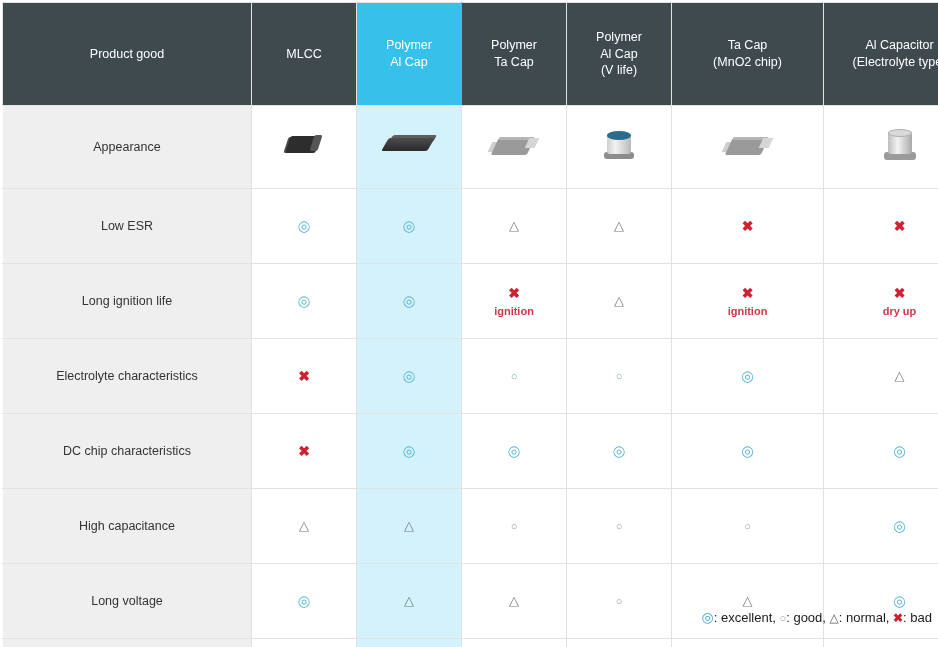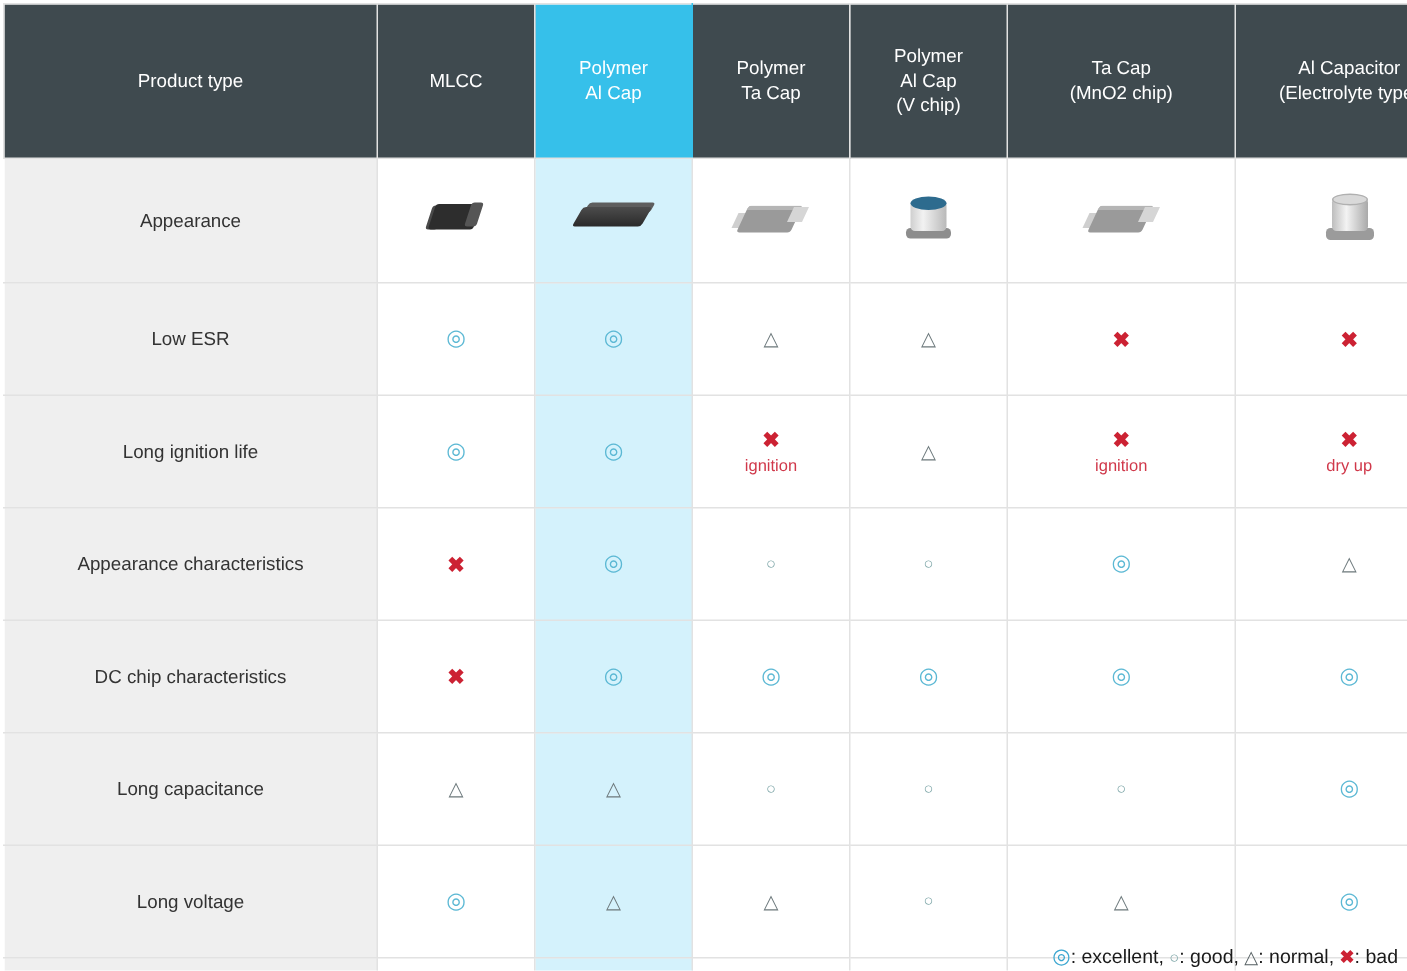--- a/index.html
+++ b/index.html
@@ -96,25 +96,26 @@
   .m-bad {
     color: #cc2233;
     font-size: 14px;
     font-weight: bold;
   }
   .note {
     display: block;
     color: #d0384a;
     font-size: 11px;
     margin-top: 3px;
+    font-weight: bold;
   }
   .legend {
     position: absolute;
     right: 6px;
-    bottom: 4px;
+    bottom: 24px;
     font-size: 13px;
     color: #1a1a1a;
     white-space: nowrap;
   }
   .legend .sym-ex { color: #3aa6d0; font-size: 14px; }
   .legend .sym-good { color: #7fa7a9; font-size: 11px; }
   .legend .sym-norm { color: #555f62; font-size: 12px; }
   .legend .sym-bad { color: #cc2233; font-size: 12px; font-weight: bold; }
 
   
@@ -208,37 +209,37 @@
   }
 </style>
 </head>
 <body>
 
 <div class="page">
   <table class="compare">
     <thead>
       <tr>
         <th class="first-col">
-          <span>Product type</span>
+          <span>Product good</span>
         </th>
         <th class="col">
           <span>MLCC</span>
         </th>
         <th class="col highlight">
           <div>Polymer</div>
           <div>Al Cap</div>
         </th>
         <th class="col">
           <div>Polymer</div>
           <div>Ta Cap</div>
         </th>
         <th class="col">
           <div>Polymer</div>
           <div>Al Cap</div>
-          <div>(V chip)</div>
+          <div>(V life)</div>
         </th>
         <th class="col-wide">
           <div>Ta Cap</div>
           <div>(MnO2 chip)</div>
         </th>
         <th class="col-wide">
           <div>Al Capacitor</div>
           <div>(Electrolyte type)</div>
         </th>
       </tr>
@@ -320,21 +321,21 @@
           <span class="mark m-bad">✖</span>
           <span class="note">ignition</span>
         </td>
         <td>
           <span class="mark m-bad">✖</span>
           <span class="note">dry up</span>
         </td>
       </tr>
 
       <tr>
-        <td class="rowlabel">Appearance characteristics</td>
+        <td class="rowlabel">Electrolyte characteristics</td>
         <td>
             <span class="mark m-bad">✖</span>
           </td>
         <td class="hl">
             <span class="mark m-excellent">◎</span>
           </td>
         <td>
             <span class="mark m-good">○</span>
           </td>
         <td>
@@ -364,21 +365,21 @@
           </td>
         <td>
             <span class="mark m-excellent">◎</span>
           </td>
         <td>
             <span class="mark m-excellent">◎</span>
           </td>
       </tr>
 
       <tr>
-        <td class="rowlabel">Long capacitance</td>
+        <td class="rowlabel">High capacitance</td>
         <td>
             <span class="mark m-normal">△</span>
           </td>
         <td class="hl">
             <span class="mark m-normal">△</span>
           </td>
         <td>
             <span class="mark m-good">○</span>
           </td>
         <td>

